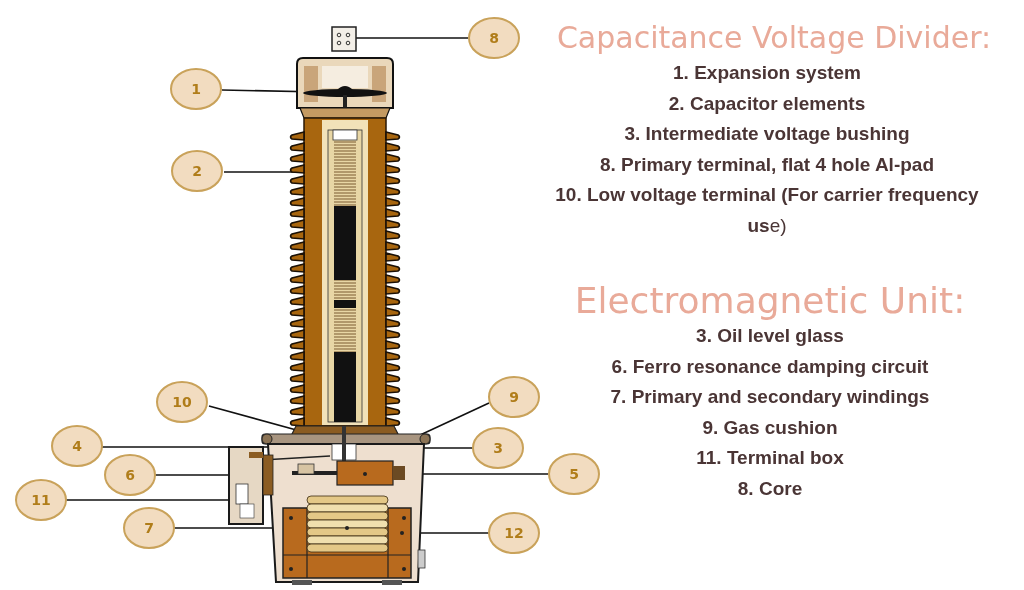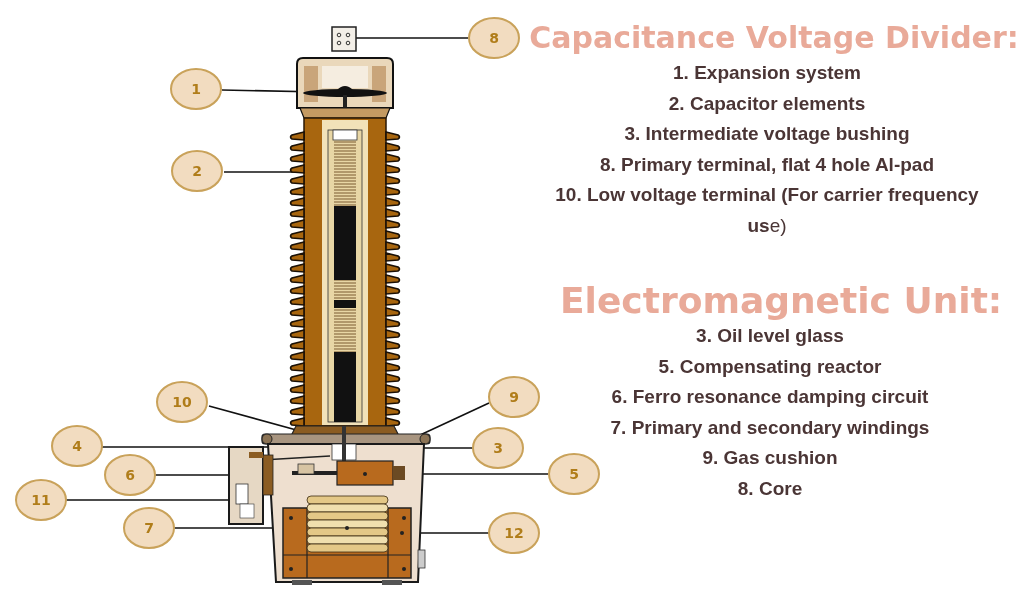--- a/index.html
+++ b/index.html
@@ -1,20 +1,20 @@
 <!DOCTYPE html>
 <html><head>
 <meta charset="utf-8">
 <style>
   html, body { margin:0; padding:0; background:#ffffff; }
   body { width:1024px; height:590px; position:relative; overflow:hidden; font-family:"DejaVu Sans", sans-serif; }
   #diagram { position:absolute; left:0; top:0; width:1024px; height:590px; }
   .callout-text { font-family:"DejaVu Sans", sans-serif; font-weight:bold; font-size:14px; fill:#b07d1a; }
   .text-panel { position:absolute; color:#4a3535; text-align:center; }
-  .heading { color:#e9aa99; font-weight:bold; font-family:"DejaVu Sans", sans-serif; white-space:nowrap; }
+  .heading { color:#e9aa99; font-weight:normal; font-family:"DejaVu Sans", sans-serif; white-space:nowrap; }
   .item { font-weight:bold; font-size:19px; line-height:30.5px; font-family:Liberation Sans, sans-serif; white-space:nowrap; }
   #cvd-panel { left:510px; top:18px; width:514px; }
   #cvd-heading { font-size:30px; line-height:40px; margin-left:14px; }
   #emu-panel { left:560px; top:281px; width:420px; }
   #emu-heading { font-size:36px; line-height:40px; }
   .thin { font-weight:normal; }
 </style>
 </head>
 <body>
 
@@ -330,18 +330,18 @@
   <div class="item">2. Capacitor elements</div>
   <div class="item">3. Intermediate voltage bushing</div>
   <div class="item">8. Primary terminal, flat 4 hole Al-pad</div>
   <div class="item">10. Low voltage terminal (For carrier frequency</div>
   <div class="item"><span>us</span><span class="thin">e)</span></div>
 </div>
 
 <div id="emu-panel" class="text-panel">
   <div id="emu-heading" class="heading">Electromagnetic Unit:</div>
   <div class="item">3. Oil level glass</div>
-  <div class="item">5. Compensating reactor</div>
   <div class="item">6. Ferro resonance damping circuit</div>
   <div class="item">7. Primary and secondary windings</div>
   <div class="item">9. Gas cushion</div>
+  <div class="item">11. Terminal box</div>
   <div class="item">8. Core</div>
 </div>
 
 </body></html>

